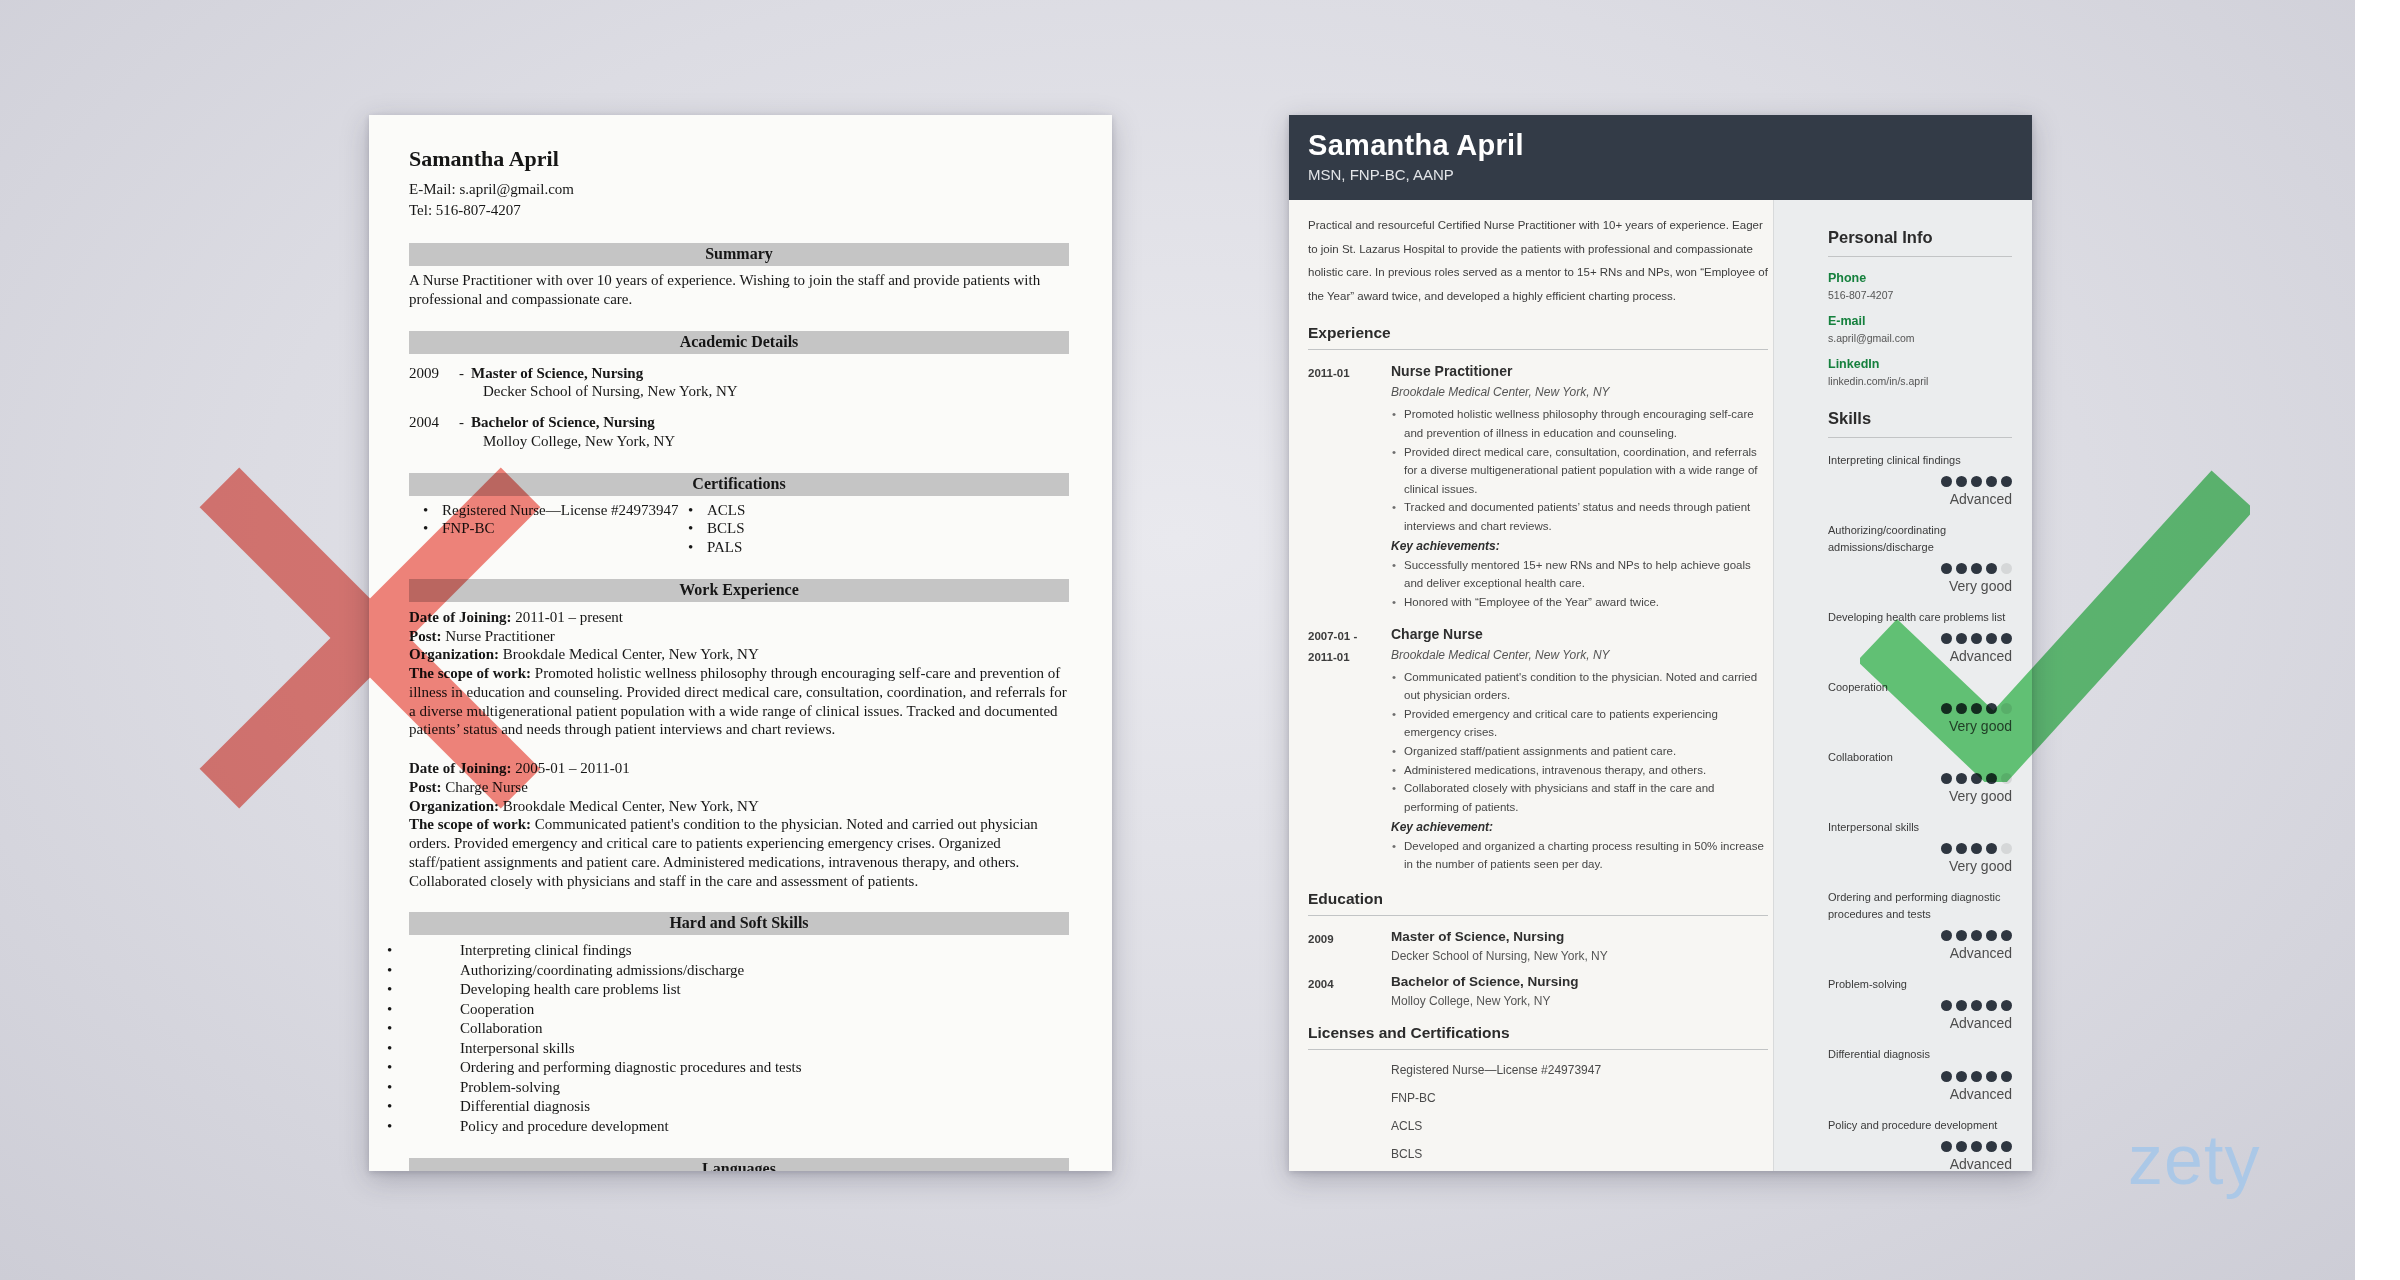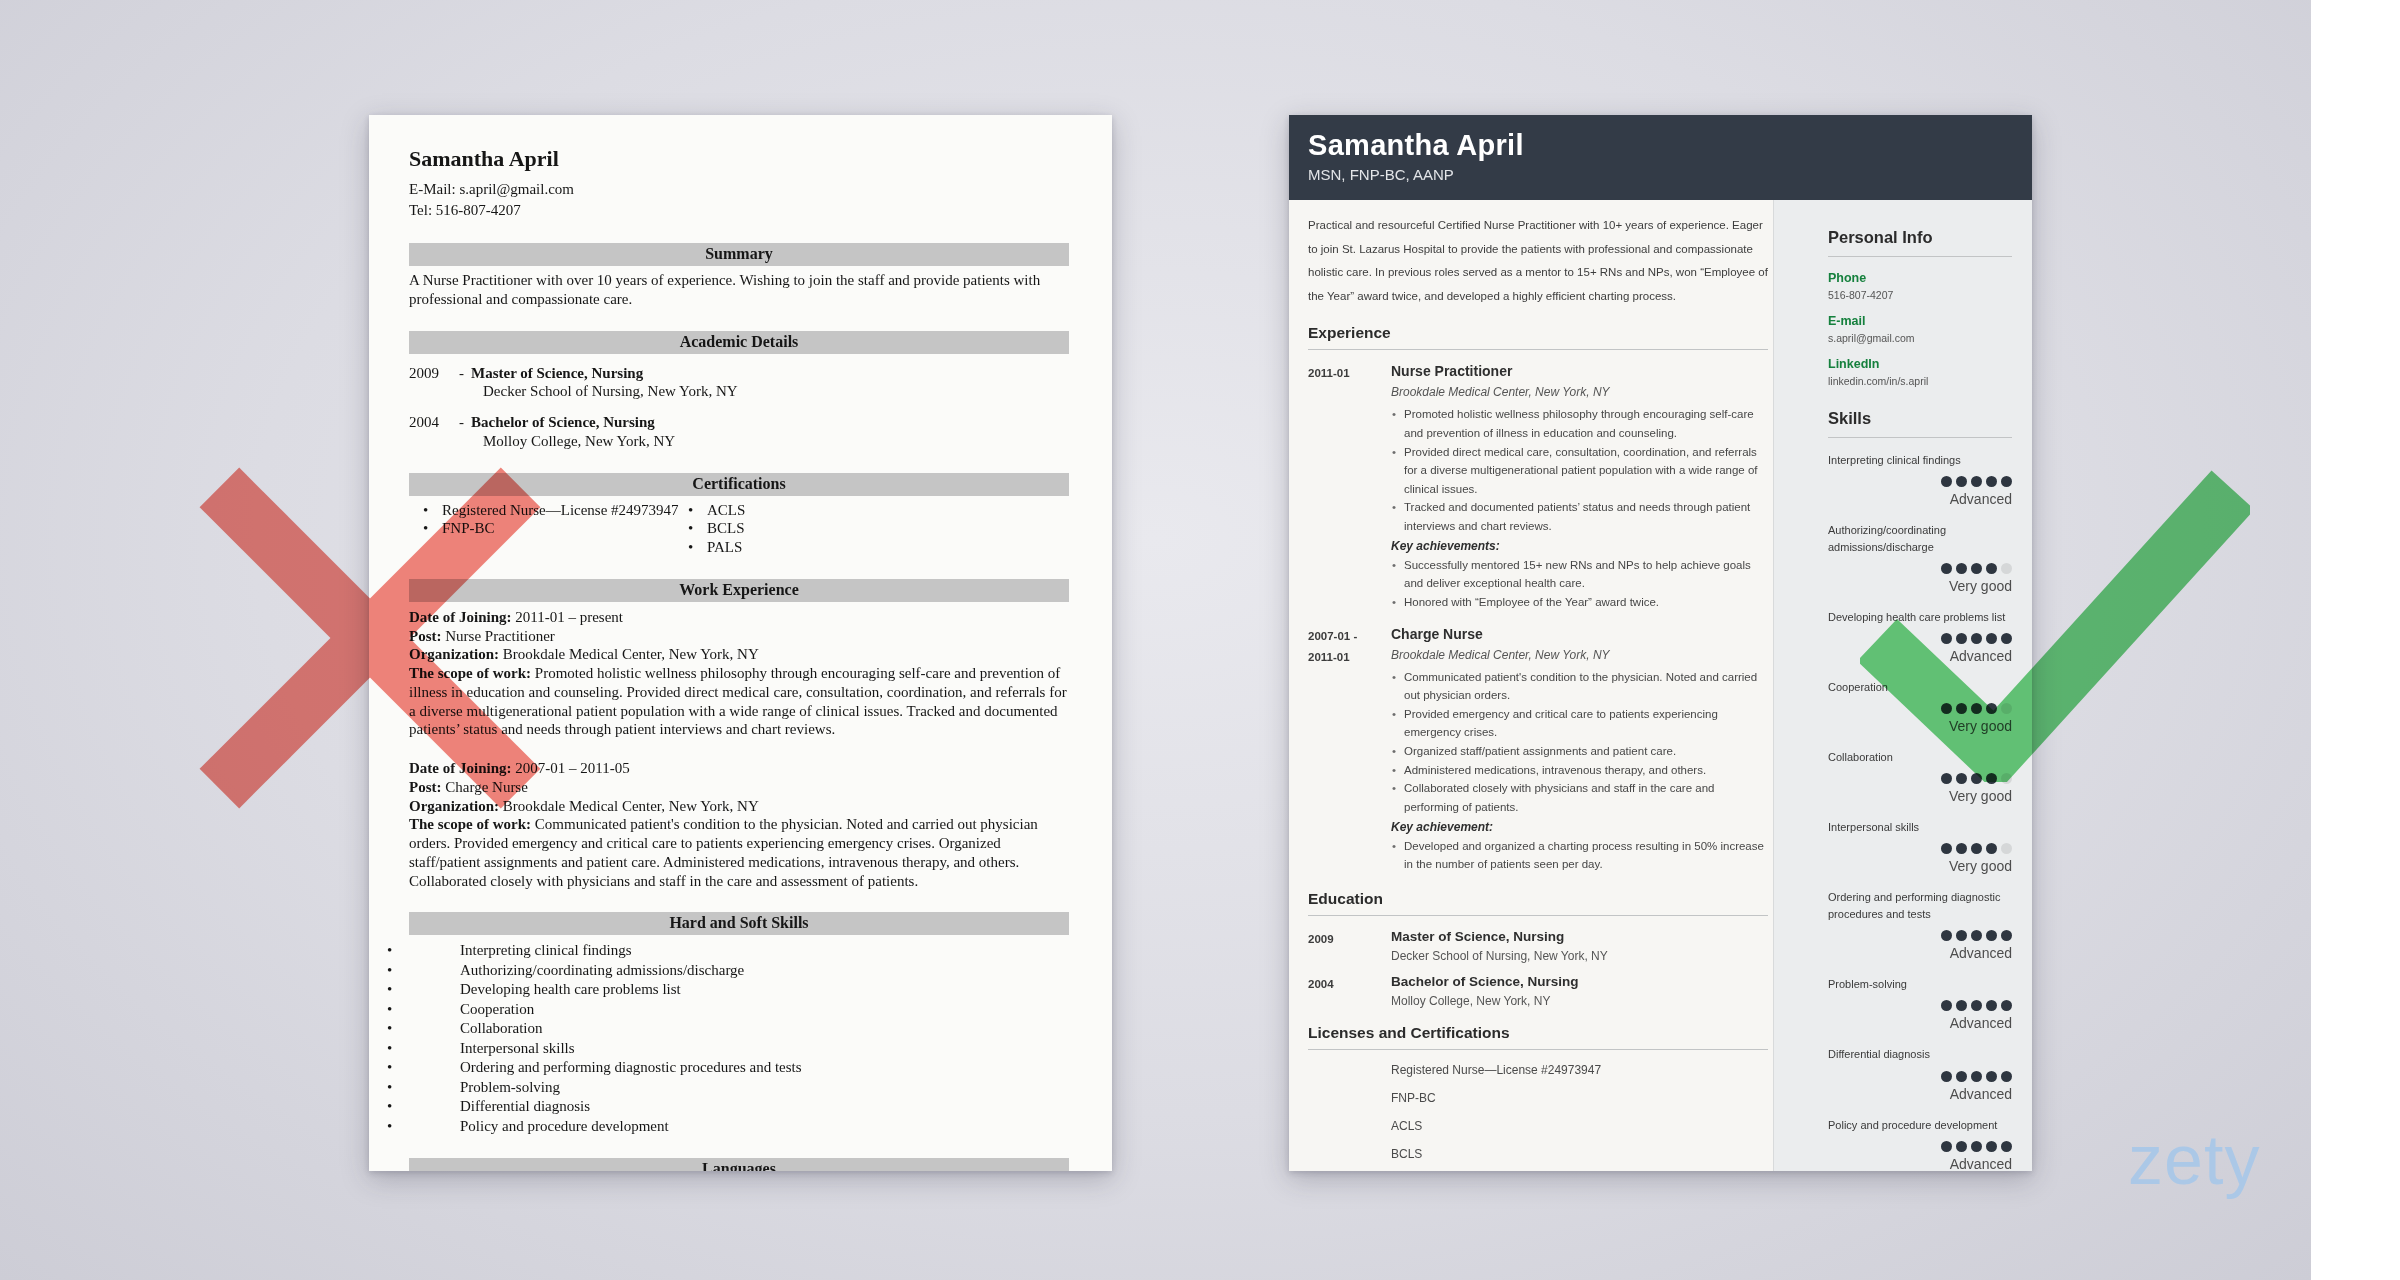--- a/index.html
+++ b/index.html
@@ -1,19 +1,19 @@
 <!DOCTYPE html>
 <html><head>
 <meta charset="utf-8">
 <style>
   html,body{margin:0;padding:0;}
   body{width:2400px;height:1280px;overflow:hidden;
        font-family:"Liberation Sans","DejaVu Sans",sans-serif;}
   .stage{position:relative;width:2311px;height:1280px;
-         background:radial-gradient(ellipse at 50% 42%, #e9e9ee 0%, #dcdce3 55%, #cdcdd6 100%);}
+         background:radial-gradient(ellipse at 50% 42%, #e9e9ee 0%, #dcdce3 55%, #cdcdd6 100%);padding-left:44px;}
 
   
   .page{position:absolute;top:115px;width:743px;height:1056px;
         box-shadow:0 8px 26px rgba(40,40,60,.25), 0 2px 6px rgba(40,40,60,.18);overflow:hidden;}
   .page-left{left:369px;background:#fbfbf9;}
   .page-right{left:1289px;background:#f7f6f3;}
 
   
   .lcontent{padding:30px 43px 0 40px;font-family:"Liberation Serif","DejaVu Serif",serif;
             color:#161616;font-size:15px;line-height:1.25;}
@@ -128,21 +128,21 @@
       </div>
 
       <div class="lbar">Work Experience</div>
       <div class="ljob">
         <div class="lfield"><span class="b">Date of Joining:</span><span> 2011-01 – present</span></div>
         <div class="lfield"><span class="b">Post:</span><span> Nurse Practitioner</span></div>
         <div class="lfield"><span class="b">Organization:</span><span> Brookdale Medical Center, New York, NY</span></div>
         <div class="lfield"><span class="b">The scope of work:</span><span> Promoted holistic wellness philosophy through encouraging self-care and prevention of illness in education and counseling. Provided direct medical care, consultation, coordination, and referrals for a diverse multigenerational patient population with a wide range of clinical issues. Tracked and documented patients’ status and needs through patient interviews and chart reviews.</span></div>
       </div>
       <div class="ljob">
-        <div class="lfield"><span class="b">Date of Joining:</span><span> 2007-01 – 2011-05</span></div>
+        <div class="lfield"><span class="b">Date of Joining:</span><span> 2005-01 – 2011-01</span></div>
         <div class="lfield"><span class="b">Post:</span><span> Charge Nurse</span></div>
         <div class="lfield"><span class="b">Organization:</span><span> Brookdale Medical Center, New York, NY</span></div>
         <div class="lfield"><span class="b">The scope of work:</span><span> Communicated patient's condition to the physician. Noted and carried out physician orders. Provided emergency and critical care to patients experiencing emergency crises. Organized staff/patient assignments and patient care. Administered medications, intravenous therapy, and others. Collaborated closely with physicians and staff in the care and assessment of patients.</span></div>
       </div>
 
       <div class="lbar">Hard and Soft Skills</div>
       <div class="lskills">
         <div class="lskill-row">Interpreting clinical findings</div>
         <div class="lskill-row">Authorizing/coordinating admissions/discharge</div>
         <div class="lskill-row">Developing health care problems list</div>

